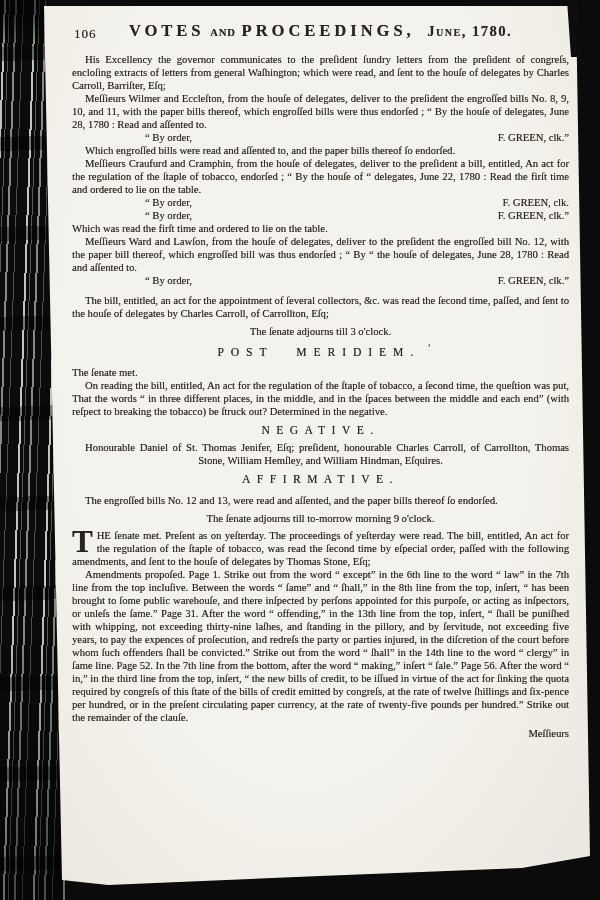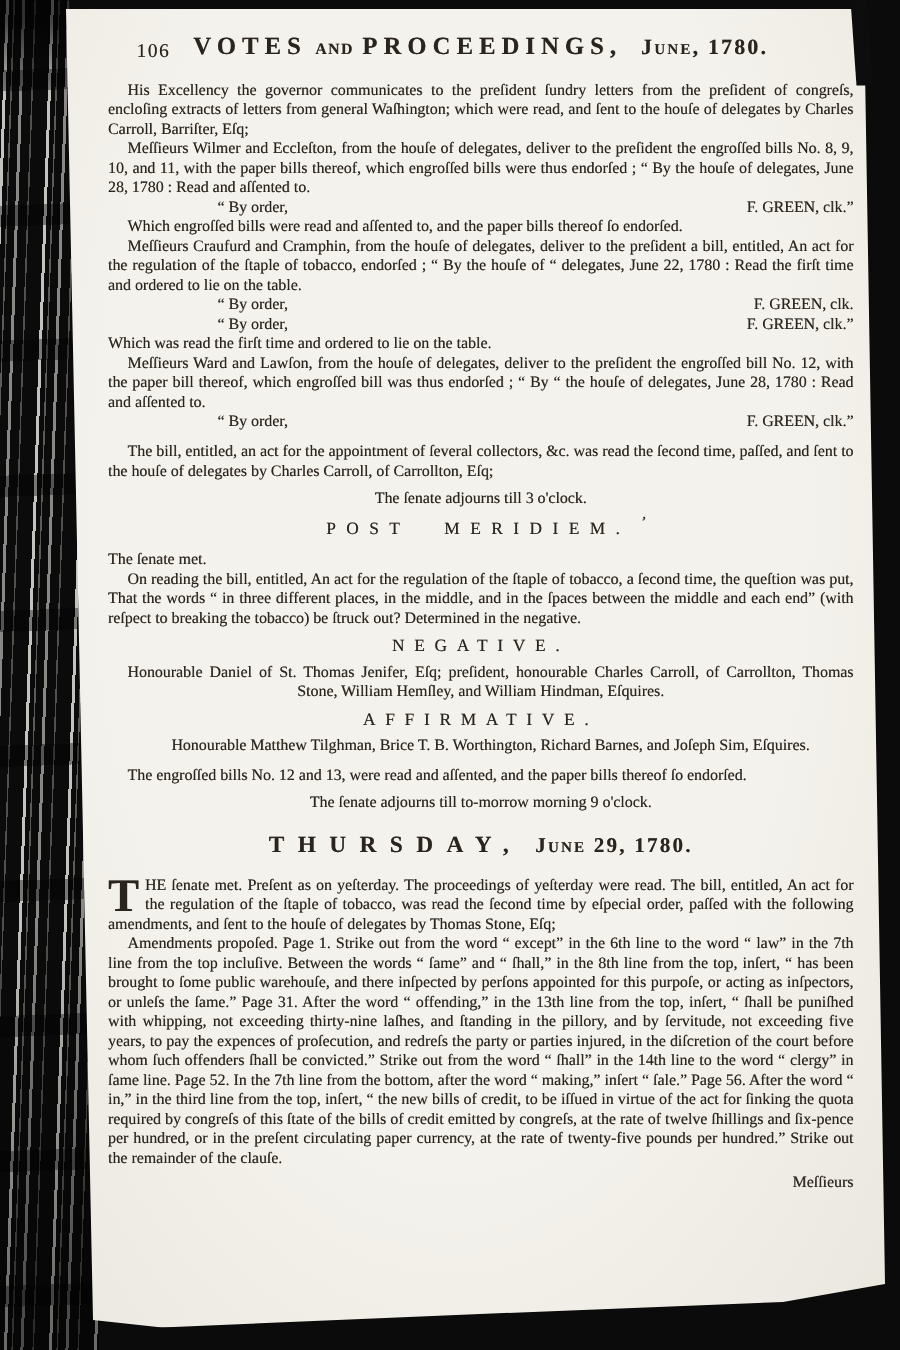--- a/index.html
+++ b/index.html
@@ -38,21 +38,21 @@
   .flush{text-indent:0;}
   .center{text-align:center;text-indent:0;}
   .centerlast{text-indent:13px;text-align:justify;text-align-last:center;}
   .order{display:flex;text-indent:0;}
   .order .by{margin-left:73px;}
   .order .clerk{margin-left:auto;}
   .heading{text-align:center;text-indent:0;font-size:11.5px;letter-spacing:6.5px;line-height:15px;}
   .heading.pm{letter-spacing:7px;word-spacing:13px;}
   .stray{display:inline-block;letter-spacing:0;word-spacing:0;transform:translate(7px,-5px) rotate(12deg);font-size:10px;}
   .pghead{position:relative;text-align:center;text-indent:0;line-height:22px;margin-bottom:9px;white-space:nowrap;}
-  .pageno{position:absolute;left:19px;top:3px;font-size:13px;letter-spacing:1px;}
+  .pageno{position:absolute;left:2px;top:3px;font-size:13px;letter-spacing:1px;}
   .title-main{font-size:16.5px;letter-spacing:4px;font-weight:bold;text-align:right;}
   .title-and{font-size:10.5px;letter-spacing:1px;margin:0 3px;font-weight:bold;}
   .title-date{font-size:14.5px;letter-spacing:1.5px;margin-left:10px;font-variant:small-caps;font-weight:bold;}
   .day-heading{text-align:center;text-indent:0;margin:15px 0 12px;white-space:nowrap;}
   .day-heading .day{font-size:15.5px;letter-spacing:9px;font-weight:bold;}
   .day-heading .date{font-size:14px;letter-spacing:1.5px;margin-left:6px;font-variant:small-caps;font-weight:bold;}
   .dropcap{float:left;font-size:31px;line-height:24px;padding:1px 4px 0 0;font-weight:bold;text-indent:0;}
   .catchword{text-align:right;text-indent:0;}
   .mt3{margin-top:3px;}.mt5{margin-top:5px;}.mt7{margin-top:7px;}
   .mb3{margin-bottom:3px;}.mb4{margin-bottom:4px;}.mb6{margin-bottom:6px;}.mb7{margin-bottom:7px;text-align:center;}
@@ -99,28 +99,23 @@
 
     <div class="heading pm mb6">
       <span>POST MERIDIEM.</span><span class="stray">ʼ</span>
     </div>
 
     <div class="flush">The ſenate met.</div>
     <div class="para">On reading the bill, entitled, An act for the regulation of the ſtaple of tobacco, a ſecond time, the queſtion was put, That the words “ in three different places, in the middle, and in the ſpaces between the middle and each end” (with reſpect to breaking the tobacco) be ſtruck out? Determined in the negative.</div>
     <div class="heading mt5 mb3">NEGATIVE.</div>
     <div class="centerlast">Honourable Daniel of St. Thomas Jenifer, Eſq; preſident, honourable Charles Carroll, of Carrollton, Thomas Stone, William Hemſley, and William Hindman, Eſquires.</div>
     <div class="heading mt5 mb3">AFFIRMATIVE.</div>
-    <div class="centerlast">Honourable Matthew Tilghman, Brice T. B. Worthington, Richard Barnes, and Joſeph Sim, Eſquires.</div>
     <div class="para mt7">The engroſſed bills No. 12 and 13, were read and aſſented, and the paper bills thereof ſo endorſed.</div>
     <div class="center mt5 mb4">The ſenate adjourns till to-morrow morning 9 o'clock.</div>
 
-    <div class="day-heading">
-      <span class="day">THURSDAY,</span>
-      <span class="date">June 29, 1780.</span>
-    </div>
 
     <div class="flush">
       <span class="dropcap">T</span><span>HE ſenate met.  Preſent as on yeſterday.  The proceedings of yeſterday were read. The bill, entitled, An act for the regulation of the ſtaple of tobacco, was read the ſecond time by eſpecial order, paſſed with the following amendments, and ſent to the houſe of delegates by Thomas Stone, Eſq;</span>
     </div>
     <div class="para">Amendments propoſed.  Page 1.  Strike out from the word “ except” in the 6th line to the word “ law” in the 7th line from the top incluſive.  Between the words “ ſame” and “ ſhall,” in the 8th line from the top, inſert, “ has been brought to ſome public warehouſe, and there inſpected by perſons appointed for this purpoſe, or acting as inſpectors, or unleſs the ſame.” Page 31.  After the word “ offending,” in the 13th line from the top, inſert, “ ſhall be puniſhed with whipping, not exceeding thirty-nine laſhes, and ſtanding in the pillory, and by ſervitude, not exceeding five years, to pay the expences of proſecution, and redreſs the party or parties injured, in the diſcretion of the court before whom ſuch offenders ſhall be convicted.” Strike out from the word “ ſhall” in the 14th line to the word “ clergy” in ſame line.  Page 52.  In the 7th line from the bottom, after the word “ making,” inſert “ ſale.”  Page 56.  After the word “ in,” in the third line from the top, inſert, “ the new bills of credit, to be iſſued in virtue of the act for ſinking the quota required by congreſs of this ſtate of the bills of credit emitted by congreſs, at the rate of twelve ſhillings and ſix-pence per hundred, or in the preſent circulating paper currency, at the rate of twenty-five pounds per hundred.”  Strike out the remainder of the clauſe.</div>
     <div class="catchword mt3">Meſſieurs</div>
 
   </div>
 </div>
 <div class="tr-mark"></div>

